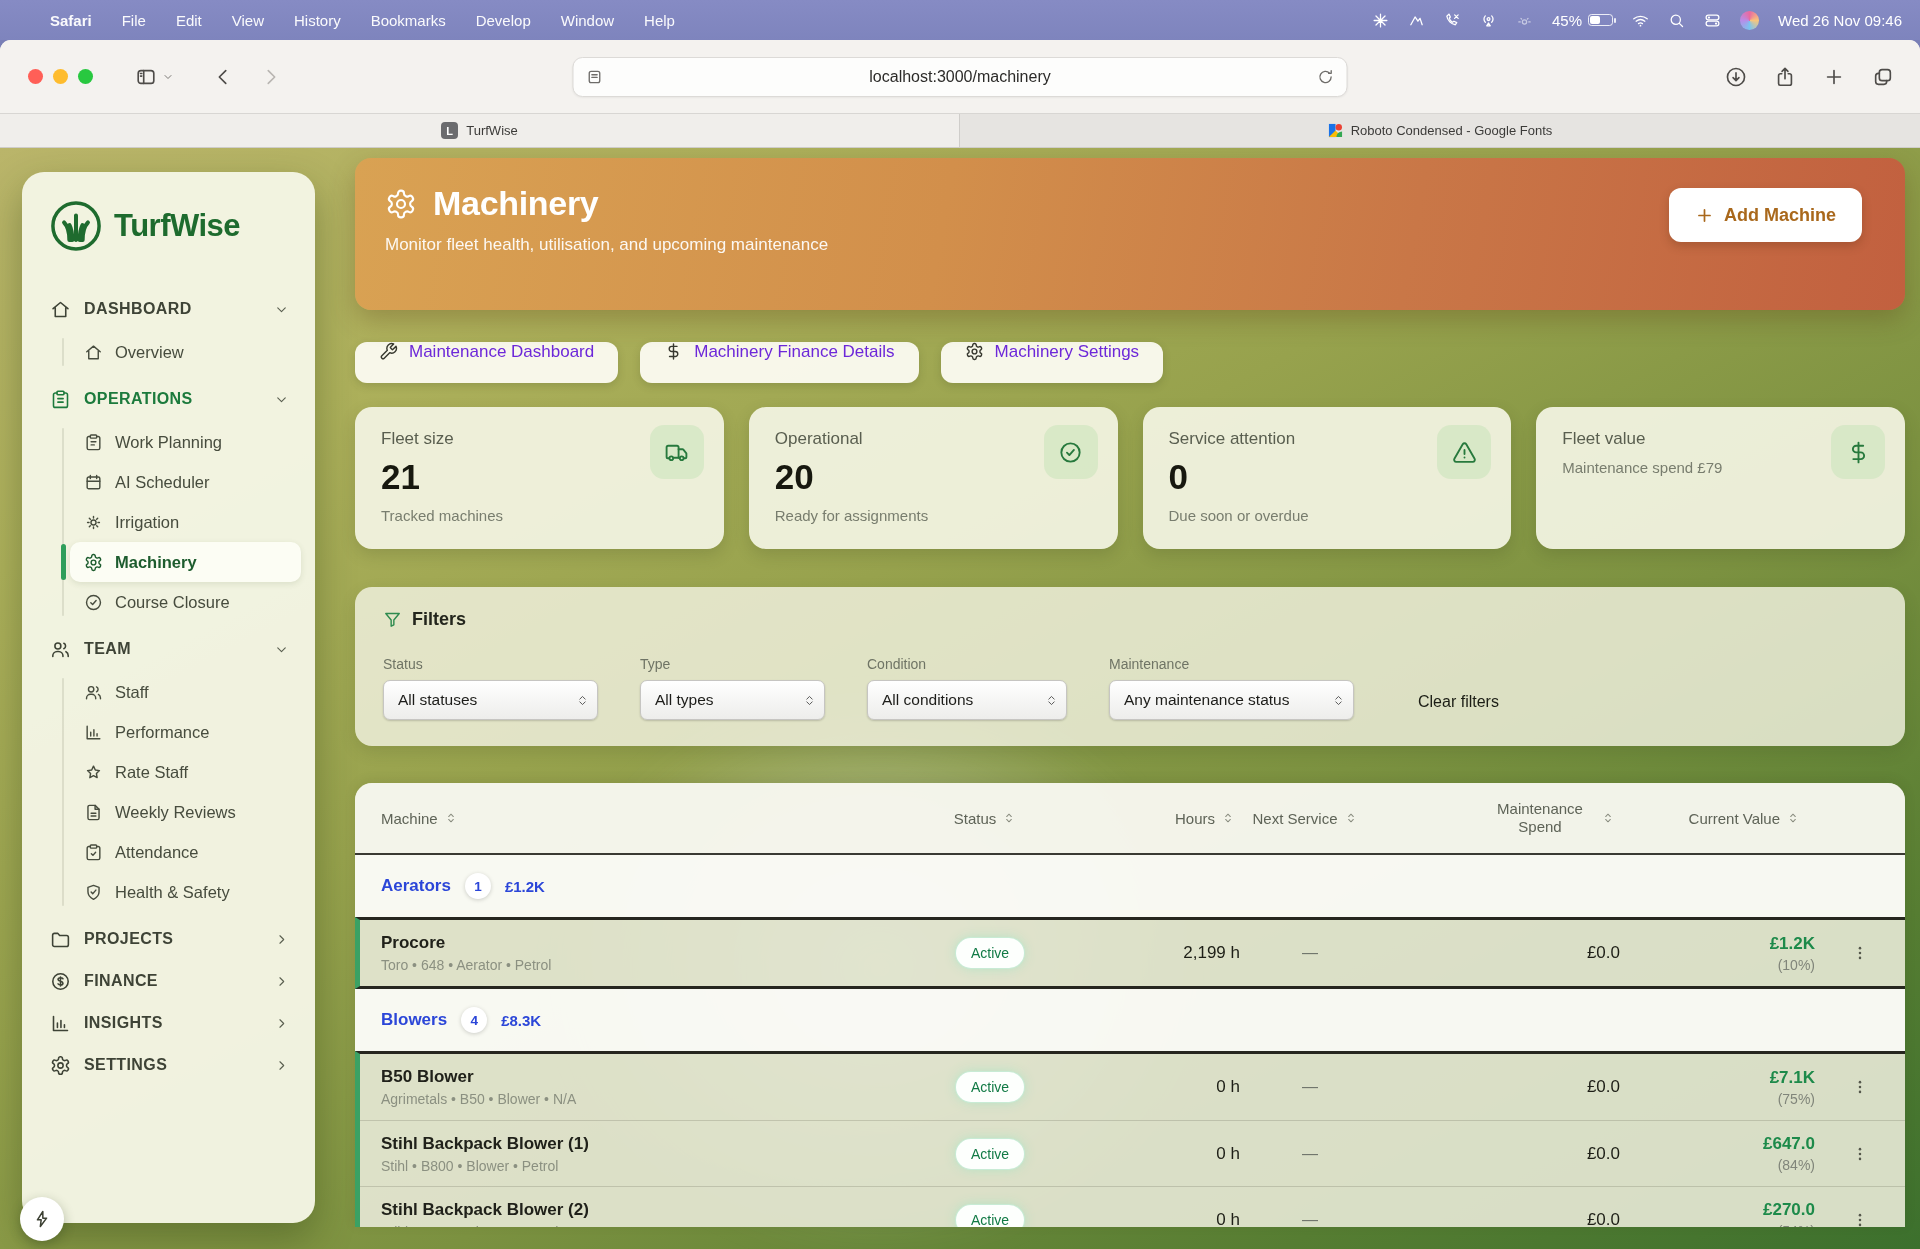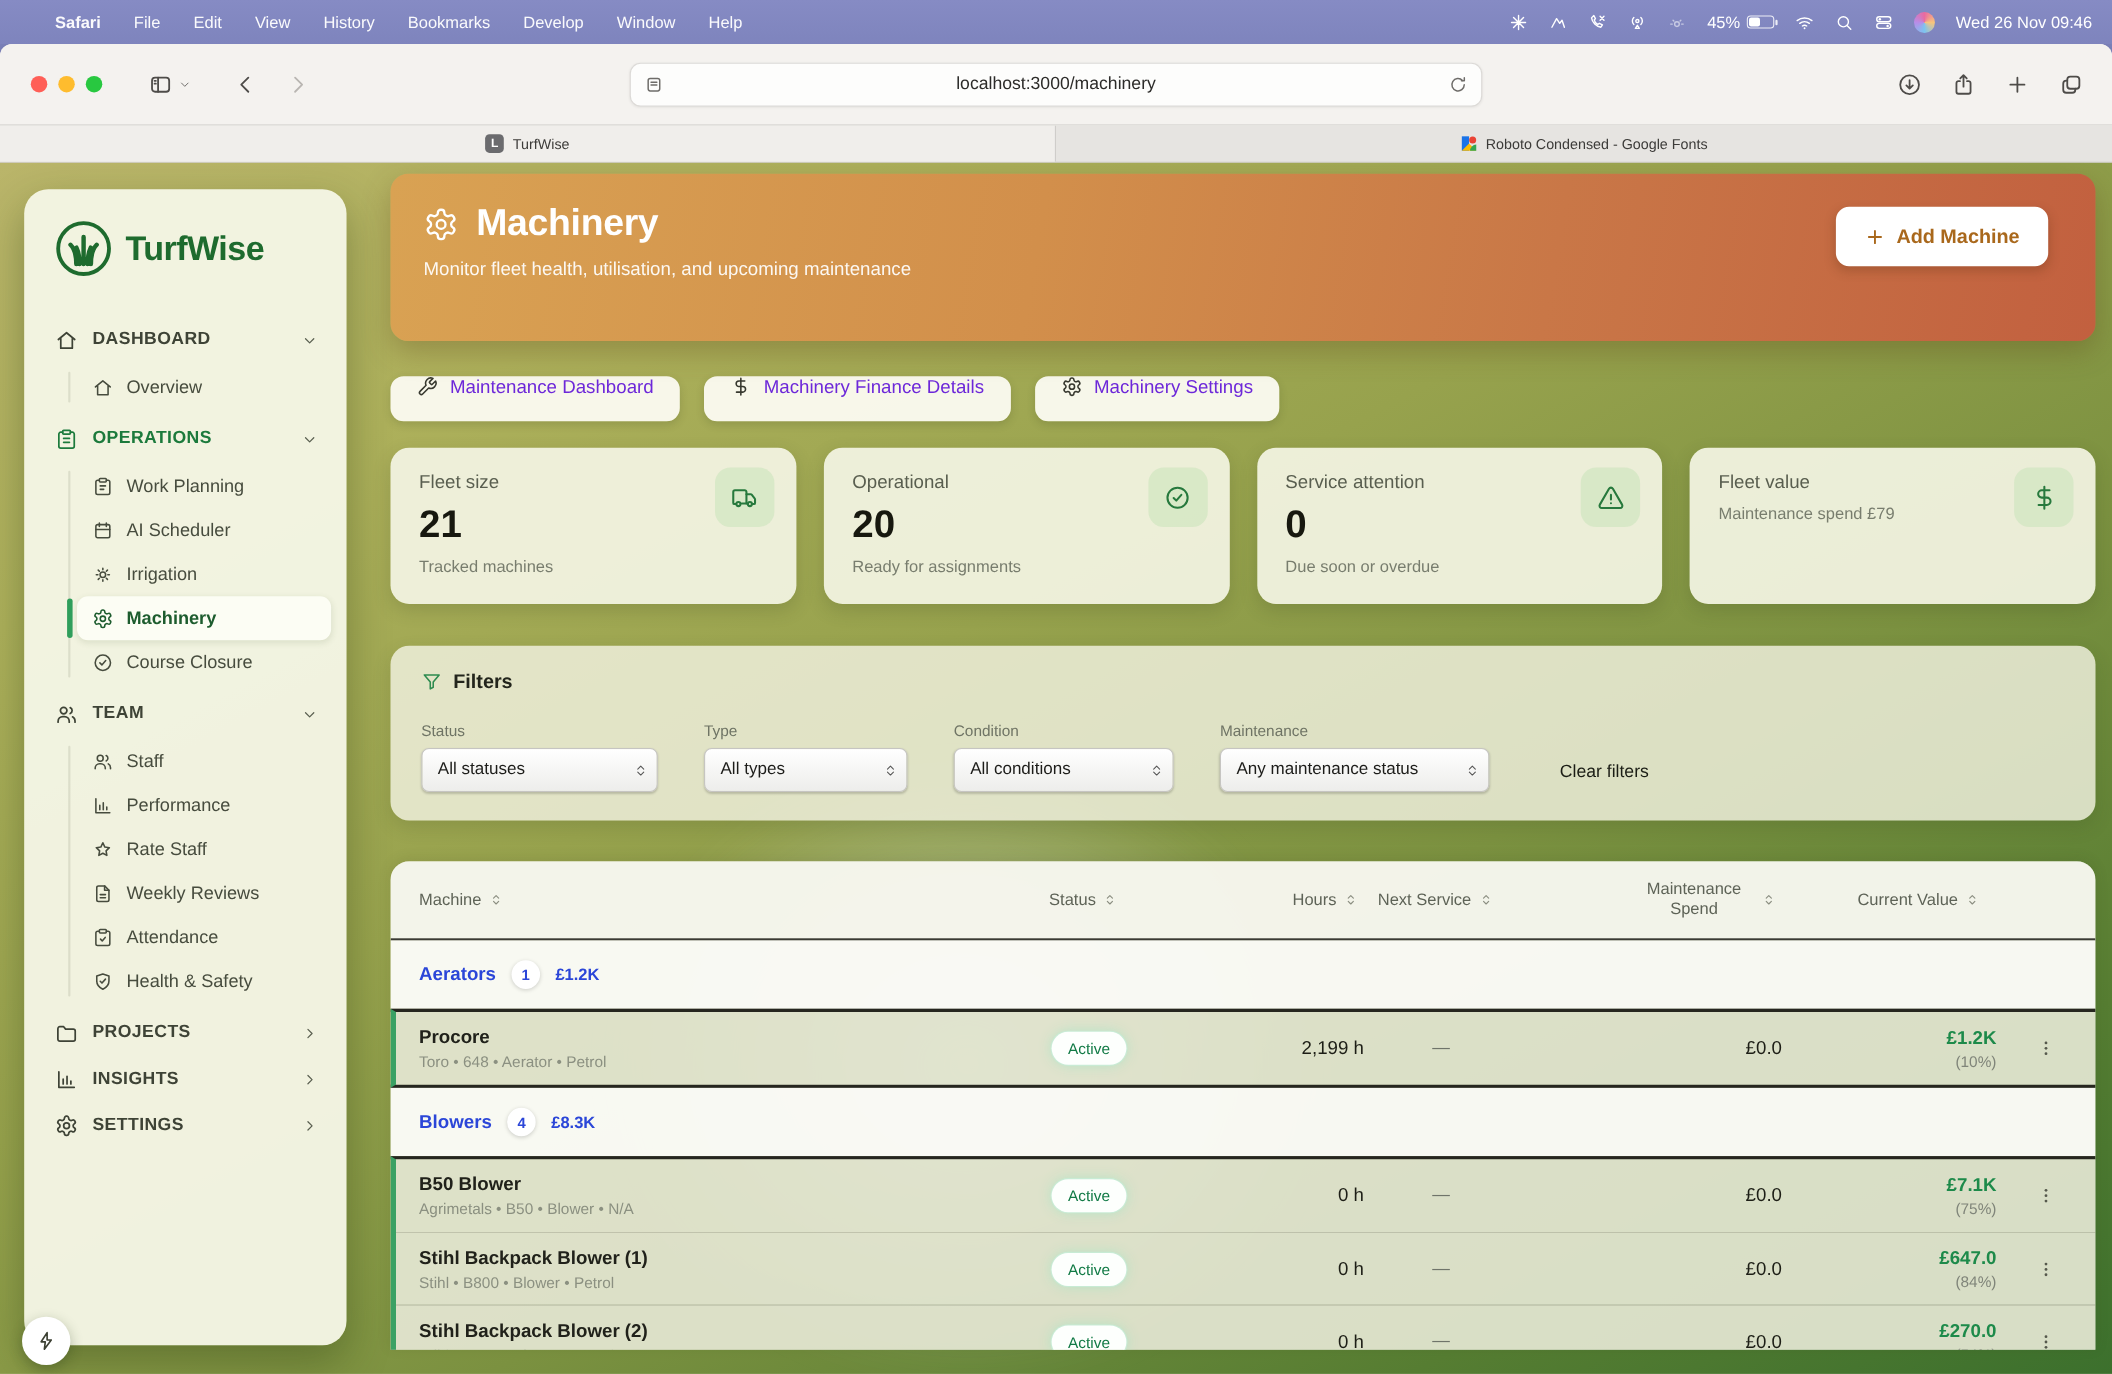--- a/index.html
+++ b/index.html
@@ -501,20 +501,34 @@
         <span class="nlabel">PROJECTS</span>
         <span class="chev">
             <svg class="ic" viewBox="0 0 24 24">
               <path d="m9.5 6 6 6-6 6"></path>
             </svg>
           </span>
       </div>
       <div class="nav-row">
         <span class="nico">
             <svg class="ic" viewBox="0 0 24 24">
+              <circle cx="12" cy="12" r="8.8"></circle>
+              <path d="M12 6.8v10.4M14.8 8.9c-.6-.8-1.6-1.2-2.8-1.2-1.7 0-2.8.8-2.8 2 0 2.7 5.6 1.5 5.6 4.2 0 1.2-1.1 2-2.8 2-1.2 0-2.2-.4-2.8-1.2"></path>
+            </svg>
+          </span>
+        <span class="nlabel">FINANCE</span>
+        <span class="chev">
+            <svg class="ic" viewBox="0 0 24 24">
+              <path d="m9.5 6 6 6-6 6"></path>
+            </svg>
+          </span>
+      </div>
+      <div class="nav-row">
+        <span class="nico">
+            <svg class="ic" viewBox="0 0 24 24">
               <path d="M4 4v16h16M8.5 16.5v-5M12.5 16.5v-8M16.5 16.5v-3"></path>
             </svg>
           </span>
         <span class="nlabel">INSIGHTS</span>
         <span class="chev">
             <svg class="ic" viewBox="0 0 24 24">
               <path d="m9.5 6 6 6-6 6"></path>
             </svg>
           </span>
       </div>

